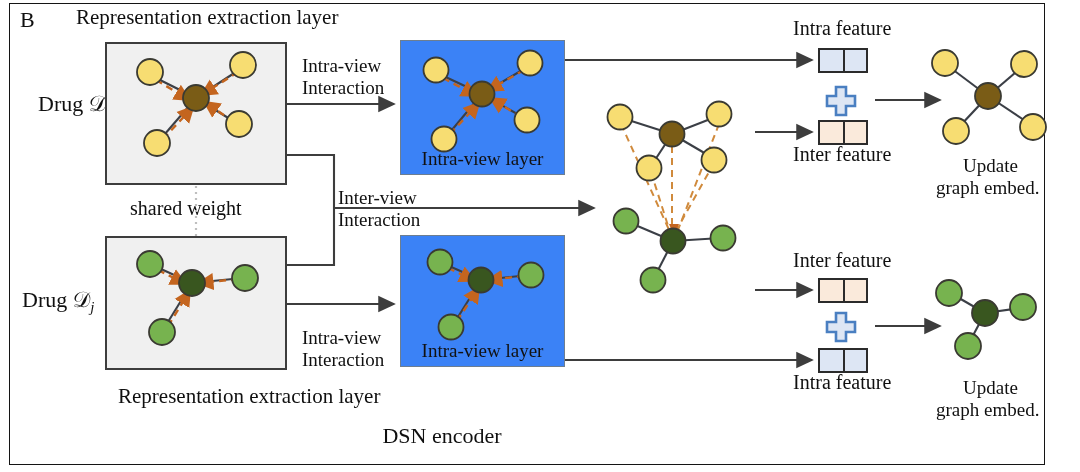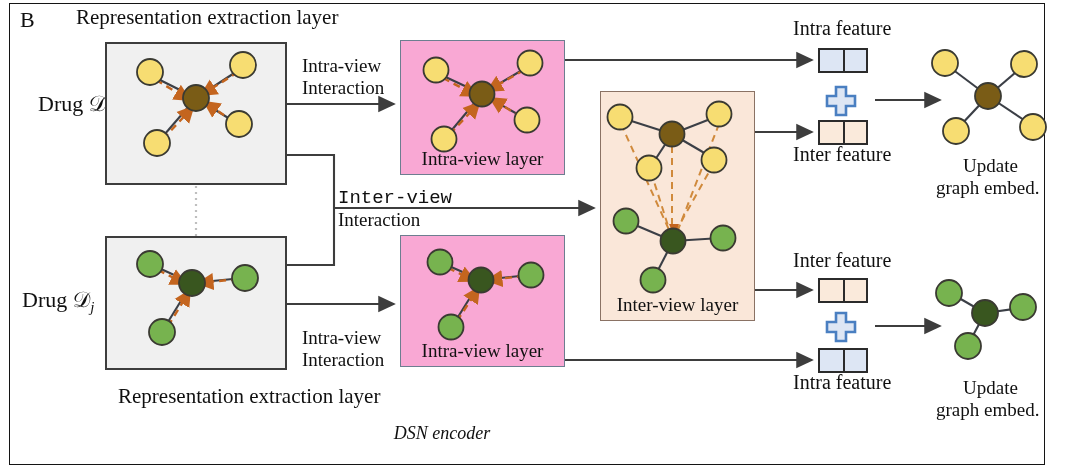--- a/index.html
+++ b/index.html
@@ -32,21 +32,21 @@
   
   .box{
     position:absolute;
     box-sizing:border-box;
   }
   .box-rep{
     background:#f0f0f0;
     border:2.2px solid #3d3d3d;
   }
   .box-intra{
-    background:#f9a8d4;
+    background:#3b82f6;
     border:1.6px solid #6d7e90;
   }
   .box-inter{
     background:#fae7d9;
     border:1.6px solid #8a7264;
   }
   .box-caption{
     position:absolute;
     left:0; right:0;
     text-align:center;
@@ -96,57 +96,55 @@
   <div class="lbl" style="left:118px; top:385px; font-size:21px;">Representation extraction layer</div>
 
   <div class="lbl" style="left:38px; top:92px; font-size:22px;">
     <span>Drug 𝒟</span><sub style="font-style:italic;font-size:15px;">i</sub>
   </div>
 
   <div class="lbl" style="left:22px; top:288px; font-size:22px;text-align:center;">
     <span>Drug 𝒟</span><sub style="font-style:italic;font-size:15px;">j</sub>
   </div>
 
+  <div class="lbl" style="left:130px; top:198px; font-size:20px;">shared weight</div>
 
   <div class="lbl" style="left:302px; top:56px; font-size:19px;">Intra-view</div>
   <div class="lbl" style="left:302px; top:78px; font-size:19px;">Interaction</div>
 
-  <div class="lbl" style="left:338px; top:188px; font-size:19px;font-family:Liberation Mono, monospace;">Inter-view</div>
+  <div class="lbl" style="left:338px; top:188px; font-size:19px;">Inter-view</div>
   <div class="lbl" style="left:338px; top:210px; font-size:19px;">Interaction</div>
 
   <div class="lbl" style="left:302px; top:328px; font-size:19px;">Intra-view</div>
   <div class="lbl" style="left:302px; top:350px; font-size:19px;">Interaction</div>
 
   <div class="lbl" style="left:793px; top:18px; font-size:20px;">Intra feature</div>
   <div class="lbl" style="left:793px; top:144px; font-size:20px;">Inter feature</div>
   <div class="lbl" style="left:793px; top:250px; font-size:20px;">Inter feature</div>
   <div class="lbl" style="left:793px; top:372px; font-size:20px;">Intra feature</div>
 
   <div class="lbl" style="left:963px; top:156px; font-size:19px;">Update</div>
   <div class="lbl" style="left:936px; top:178px; font-size:19px;">graph embed.</div>
   <div class="lbl" style="left:963px; top:378px; font-size:19px;">Update</div>
   <div class="lbl" style="left:936px; top:400px; font-size:19px;">graph embed.</div>
 
-  <div class="lbl" style="left:0; top:424px; width:884px; text-align:center; font-size:18px;font-style:italic;">DSN encoder</div>
+  <div class="lbl" style="left:0; top:424px; width:884px; text-align:center; font-size:22px;">DSN encoder</div>
 
   <div class="box box-rep" style="left:105px; top:42px; width:182px; height:143px;"></div>
 
   <div class="box box-rep" style="left:105px; top:236px; width:182px; height:134px;"></div>
 
   <div class="box box-intra" style="left:400px; top:40px; width:165px; height:135px;">
     <div class="box-caption" style="bottom:4px;">Intra-view layer</div>
   </div>
 
   <div class="box box-intra" style="left:400px; top:235px; width:165px; height:132px;">
     <div class="box-caption" style="bottom:4px;">Intra-view layer</div>
   </div>
 
-  <div class="box box-inter" style="left:600px; top:91px; width:155px; height:230px;">
-    <div class="box-caption" style="bottom:4px;">Inter-view layer</div>
-  </div>
 
   <div class="feat feat-intra" style="left:818px; top:48px; width:50px; height:25px;">
     <span></span>
       <span></span>
   </div>
   <div class="feat feat-inter" style="left:818px; top:120px; width:50px; height:25px;">
     <span></span>
       <span></span>
   </div>
   <div class="feat feat-inter" style="left:818px; top:278px; width:50px; height:25px;">

